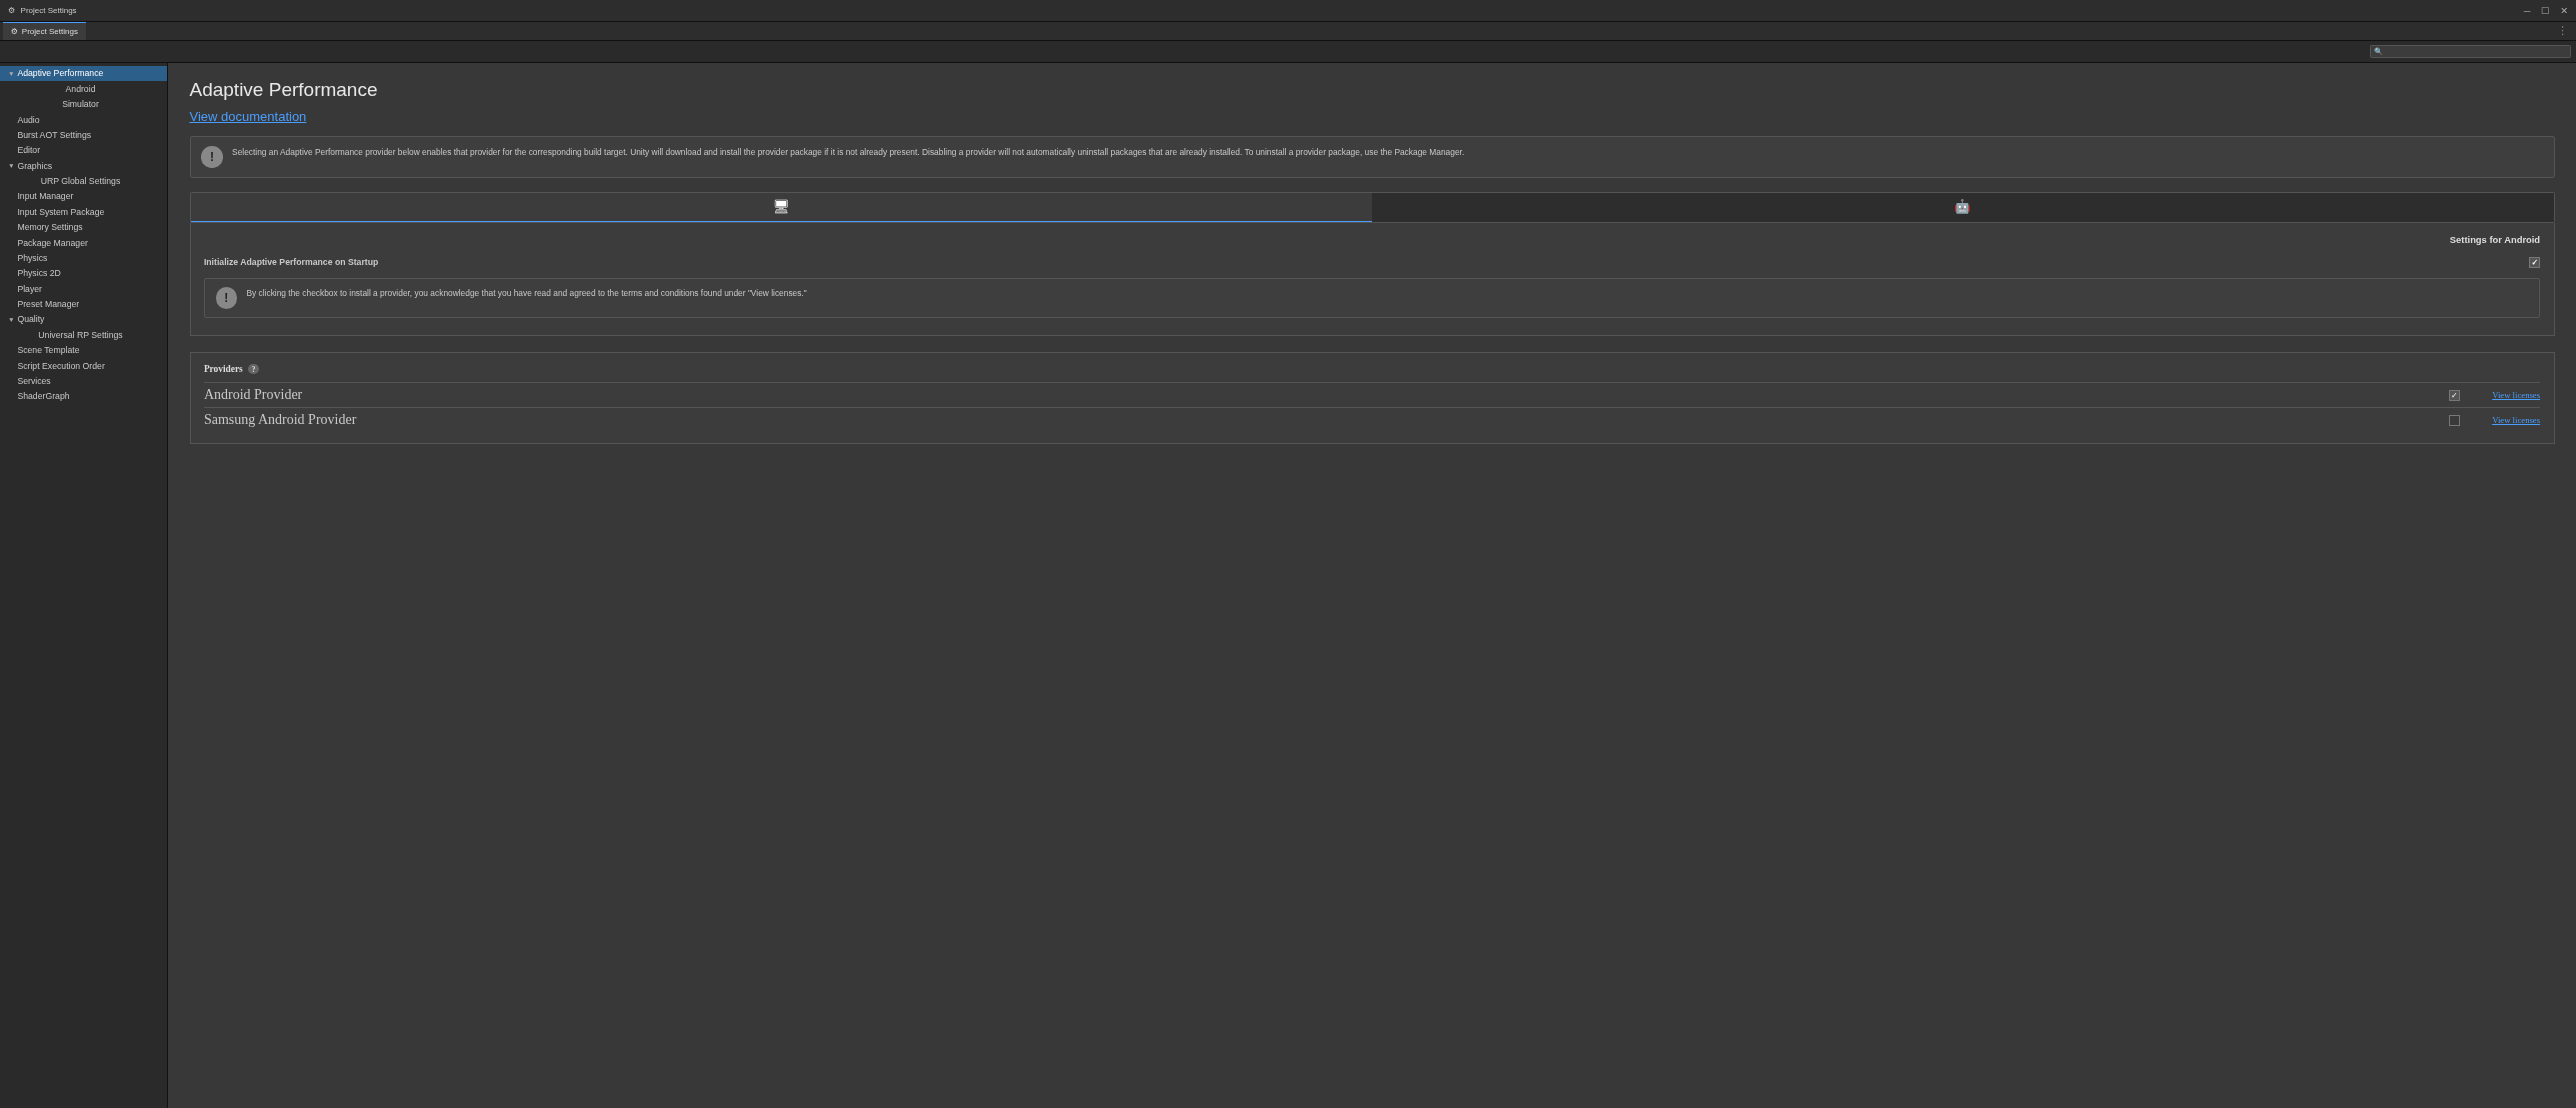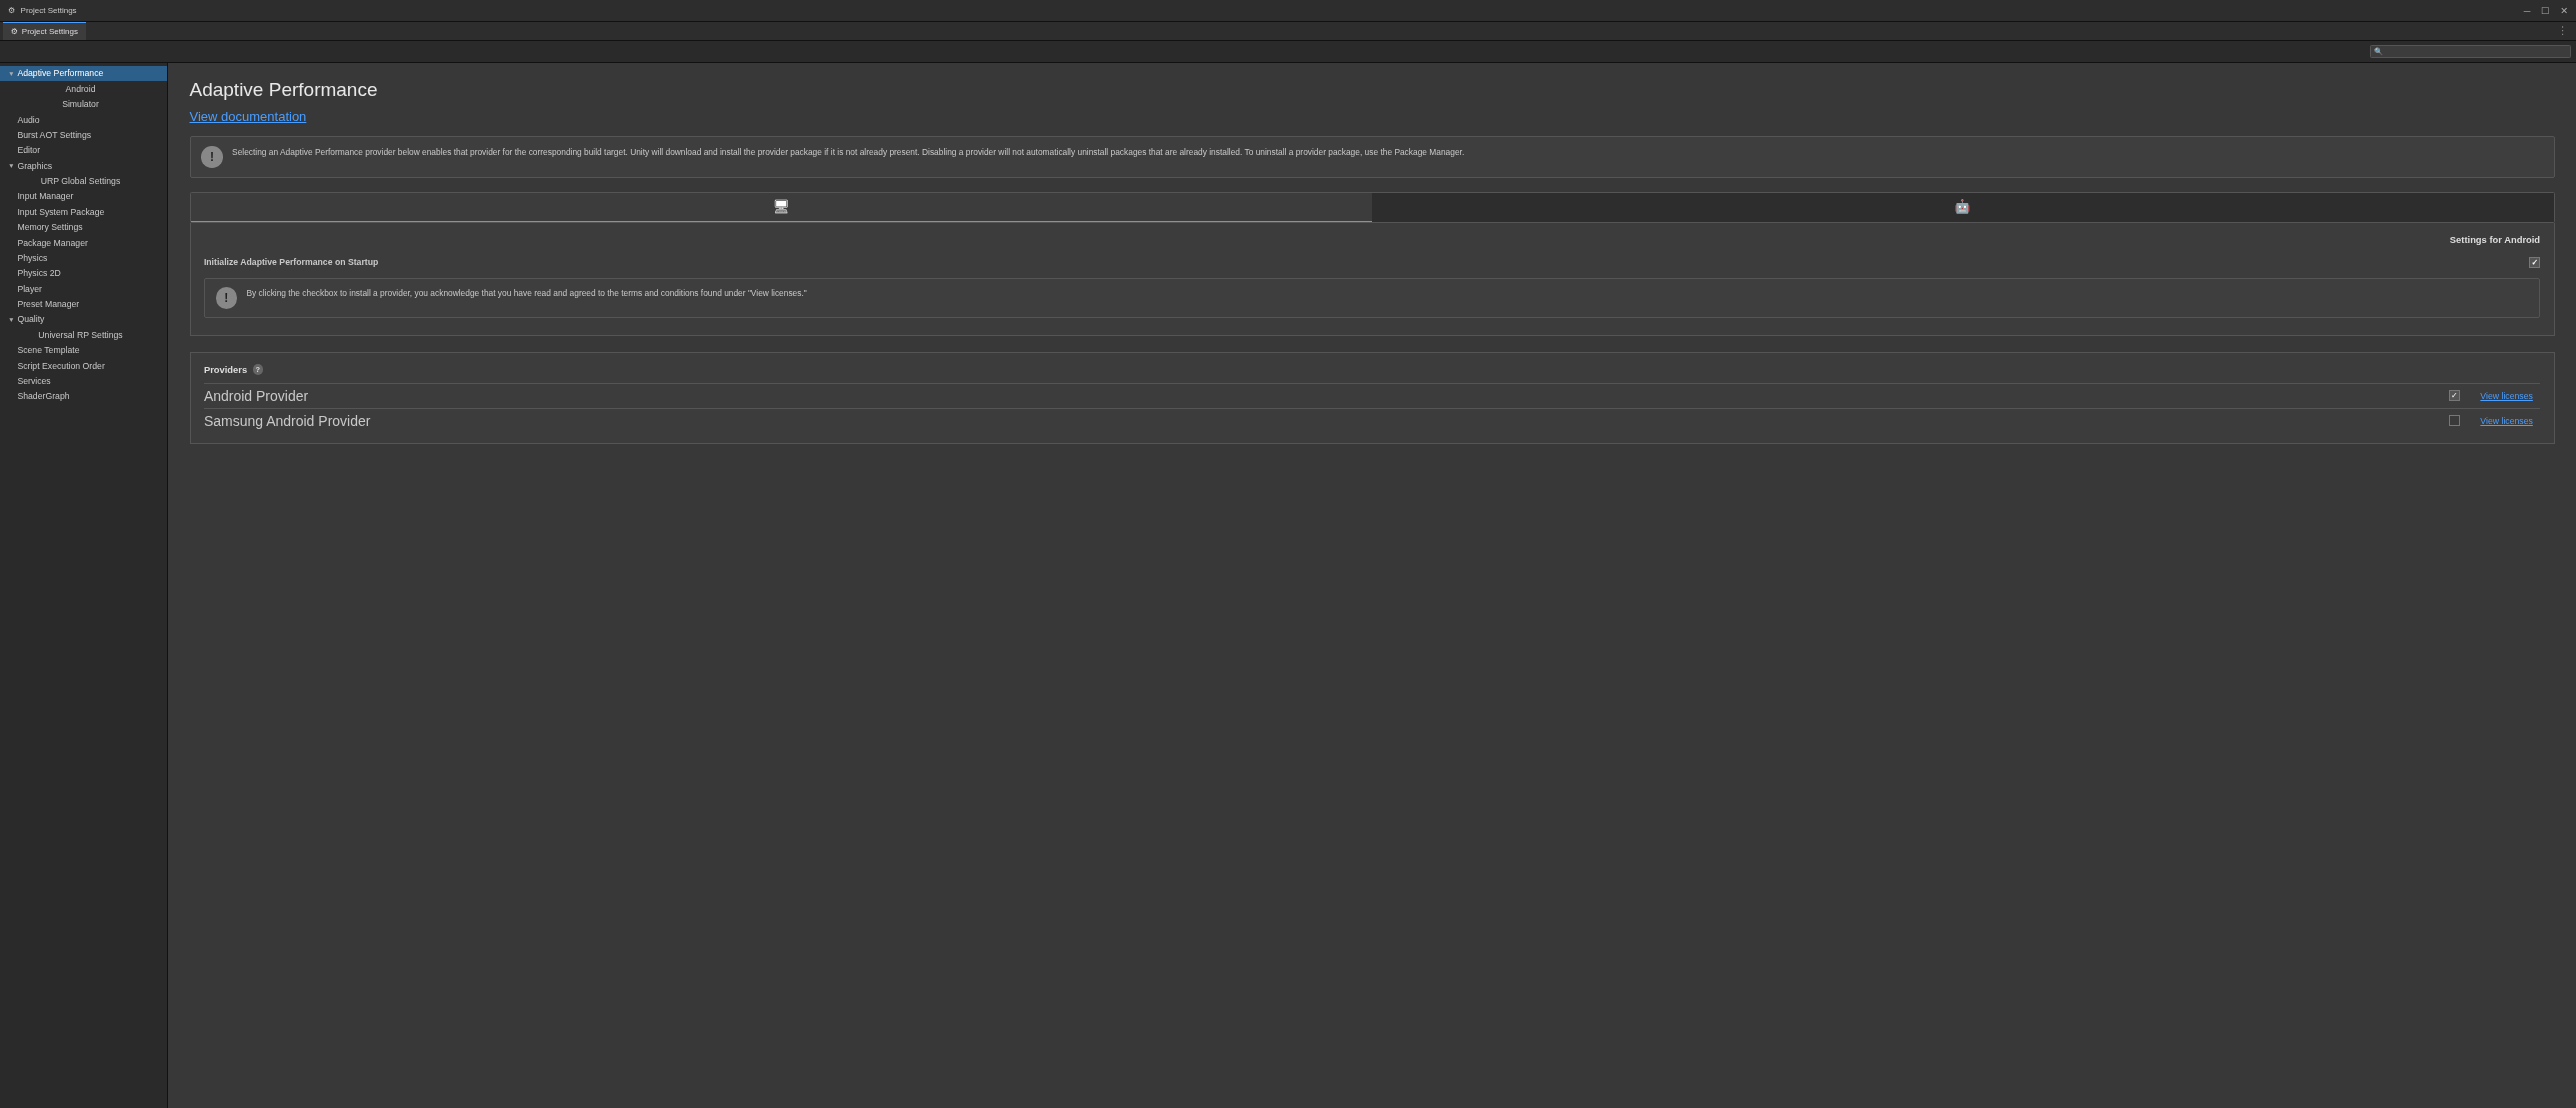--- a/index.html
+++ b/index.html
@@ -272,20 +272,21 @@
       margin-top: 6.7px;
       margin-bottom: 6.7px;
     }
 
     
     .providers-section {
       background: #3c3c3c;
       border: 0.7px solid #555;
       padding: 10.7px 13.4px;
       margin-top: 16px;
+      font-family: Liberation Serif, serif;
     }
     .providers-header {
       display: flex;
       align-items: center;
       gap: 5.4px;
       margin-bottom: 8px;
       font-size: 9.4px;
       color: #ddd;
       font-weight: 600;
     }
@@ -317,21 +318,21 @@
     }
     .provider-checkbox {
       margin: 0 13.4px;
     }
     .view-licenses-link {
       color: #4a9eff;
       text-decoration: underline;
       cursor: pointer;
       font-size: 8.7px;
       min-width: 67px;
-      text-align: center;
+      text-align: right;
     }
 
     
     ::-webkit-scrollbar { width: 5.4px; }
     ::-webkit-scrollbar-track { background: #2a2a2a; }
     ::-webkit-scrollbar-thumb { background: #555; border-radius: 2.7px; }
   </style>
 </head>
 <body>
 

